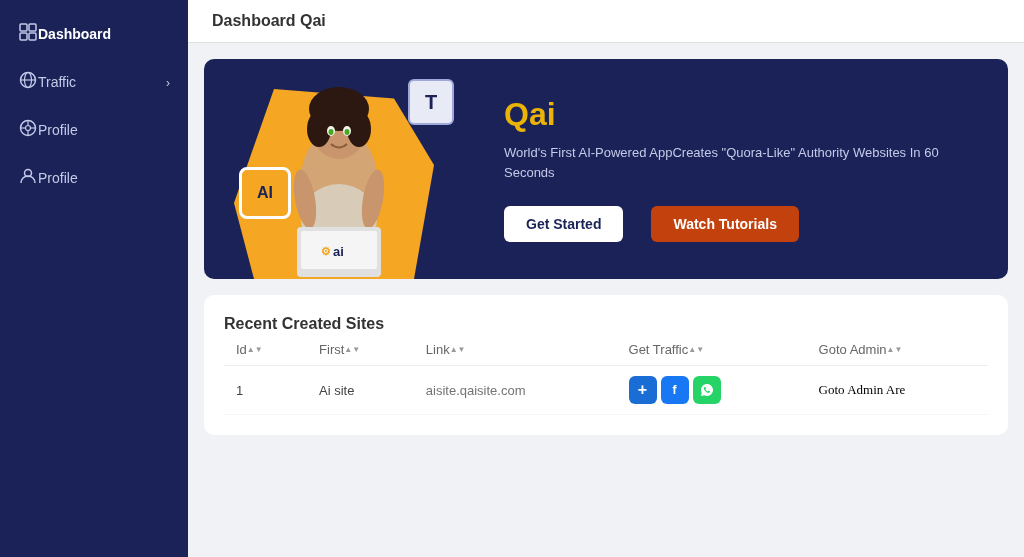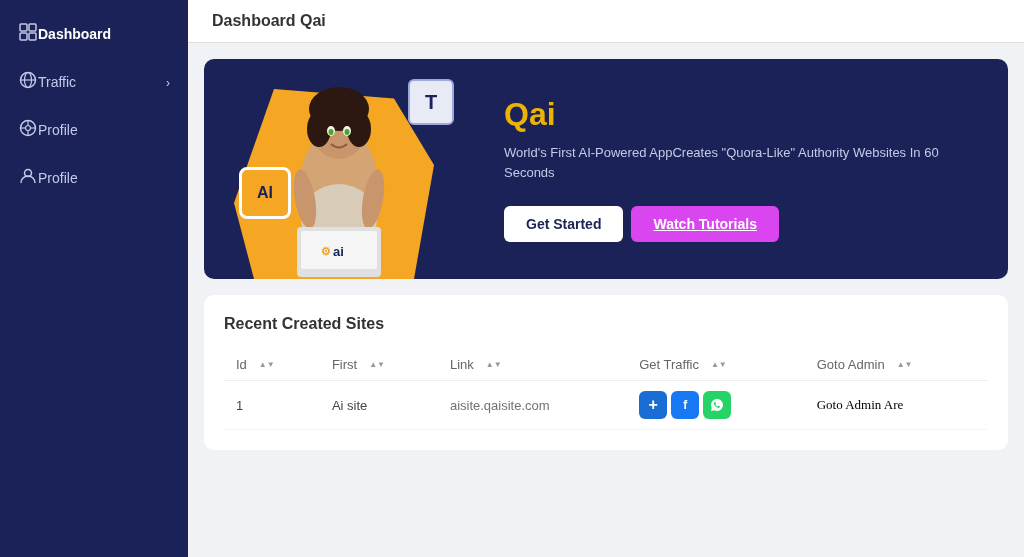--- a/index.html
+++ b/index.html
@@ -156,56 +156,55 @@
       margin-bottom: 10px;
     }
     .hero-subtitle {
       font-size: 13px;
       color: #c5cae9;
       margin-bottom: 24px;
       line-height: 1.5;
     }
     .hero-buttons {
       display: flex;
-      gap: 8px;
-      text-decoration: underline;
+      gap: 28px;
     }
     .btn-get-started {
       background: #fff;
       color: #1a2257;
       border: none;
       padding: 10px 22px;
       border-radius: 6px;
       font-size: 14px;
       font-weight: 600;
       cursor: pointer;
     }
     .btn-watch {
-      background: #d946ef;
+      background: #c2410c;
       color: #fff;
       border: none;
       padding: 10px 22px;
       border-radius: 6px;
       font-size: 14px;
       font-weight: 600;
       cursor: pointer;
     }
 
     
     .recent-sites {
       margin: 0 16px 16px;
       background: #fff;
       border-radius: 10px;
       padding: 20px;
     }
     .section-title {
       font-size: 16px;
       font-weight: 700;
       color: #333;
-      margin-bottom: 16px;
+      margin-bottom: 1px;
     }
     table {
       width: 100%;
       border-collapse: collapse;
       font-size: 13px;
     }
     thead tr th {
       text-align: left;
       padding: 8px 12px;
       color: #666;
@@ -241,21 +240,21 @@
     .btn-wa { background: #25d366; }
     .goto-admin {
       color: #000000;
       font-weight: 500;
       cursor: pointer;
       font-family: Liberation Serif, serif;
     }
     .th-sort {
       display: inline-flex;
       align-items: center;
-      gap: 12px;
+      gap: 0;
     }
     .sort-arrows {
       display: flex;
       flex-direction: column;
       gap: 1px;
       font-size: 8px;
       color: #999;
     }
   </style>
 </head>

